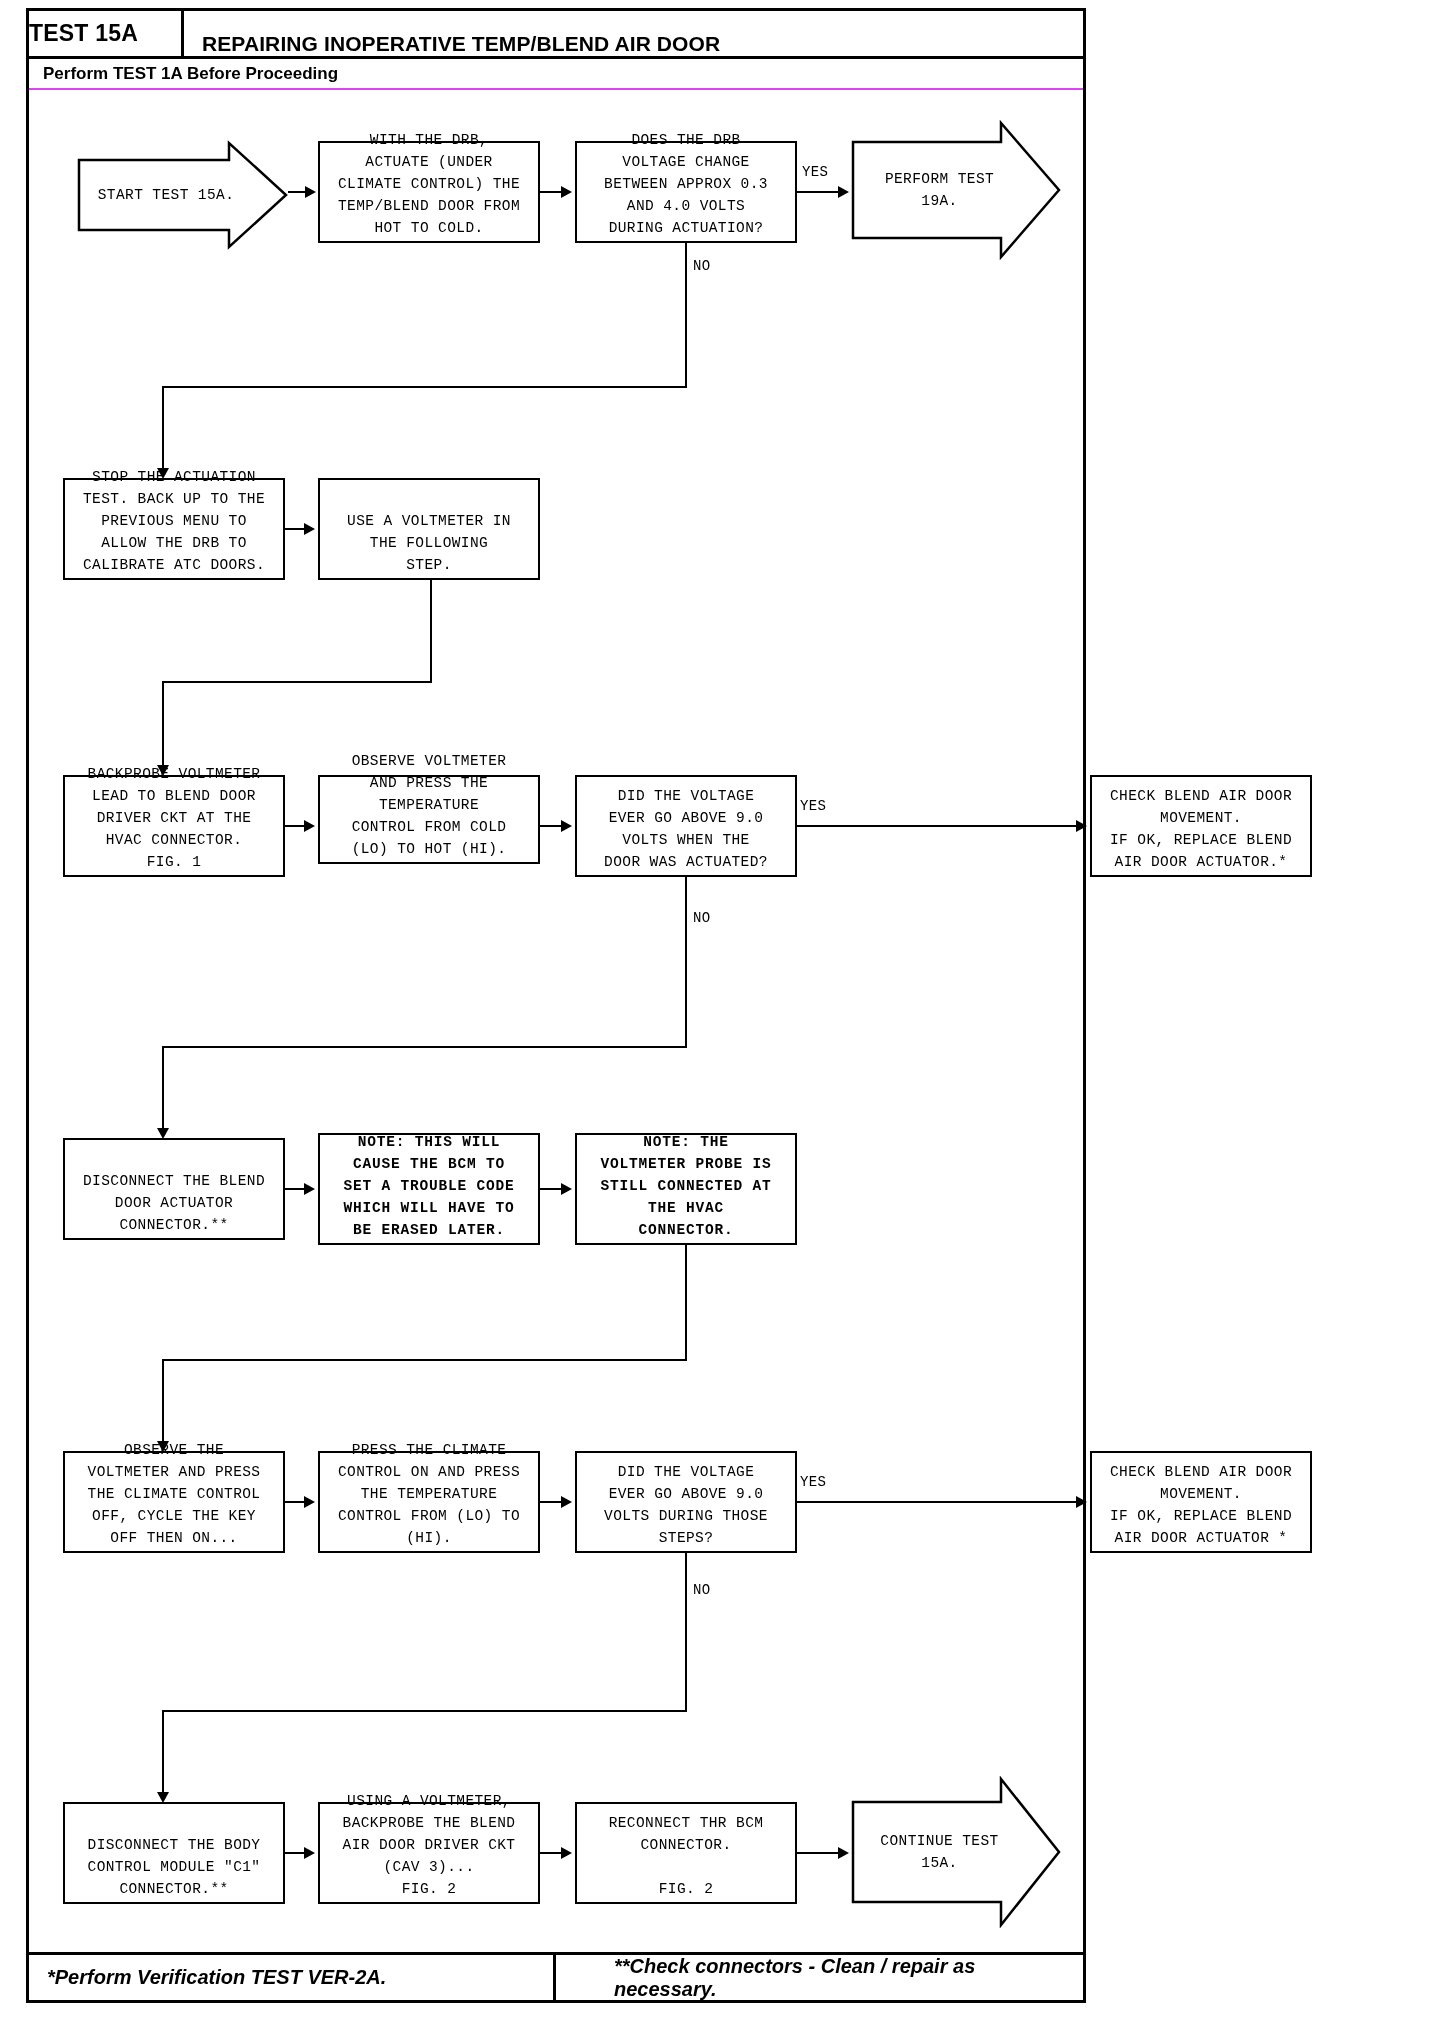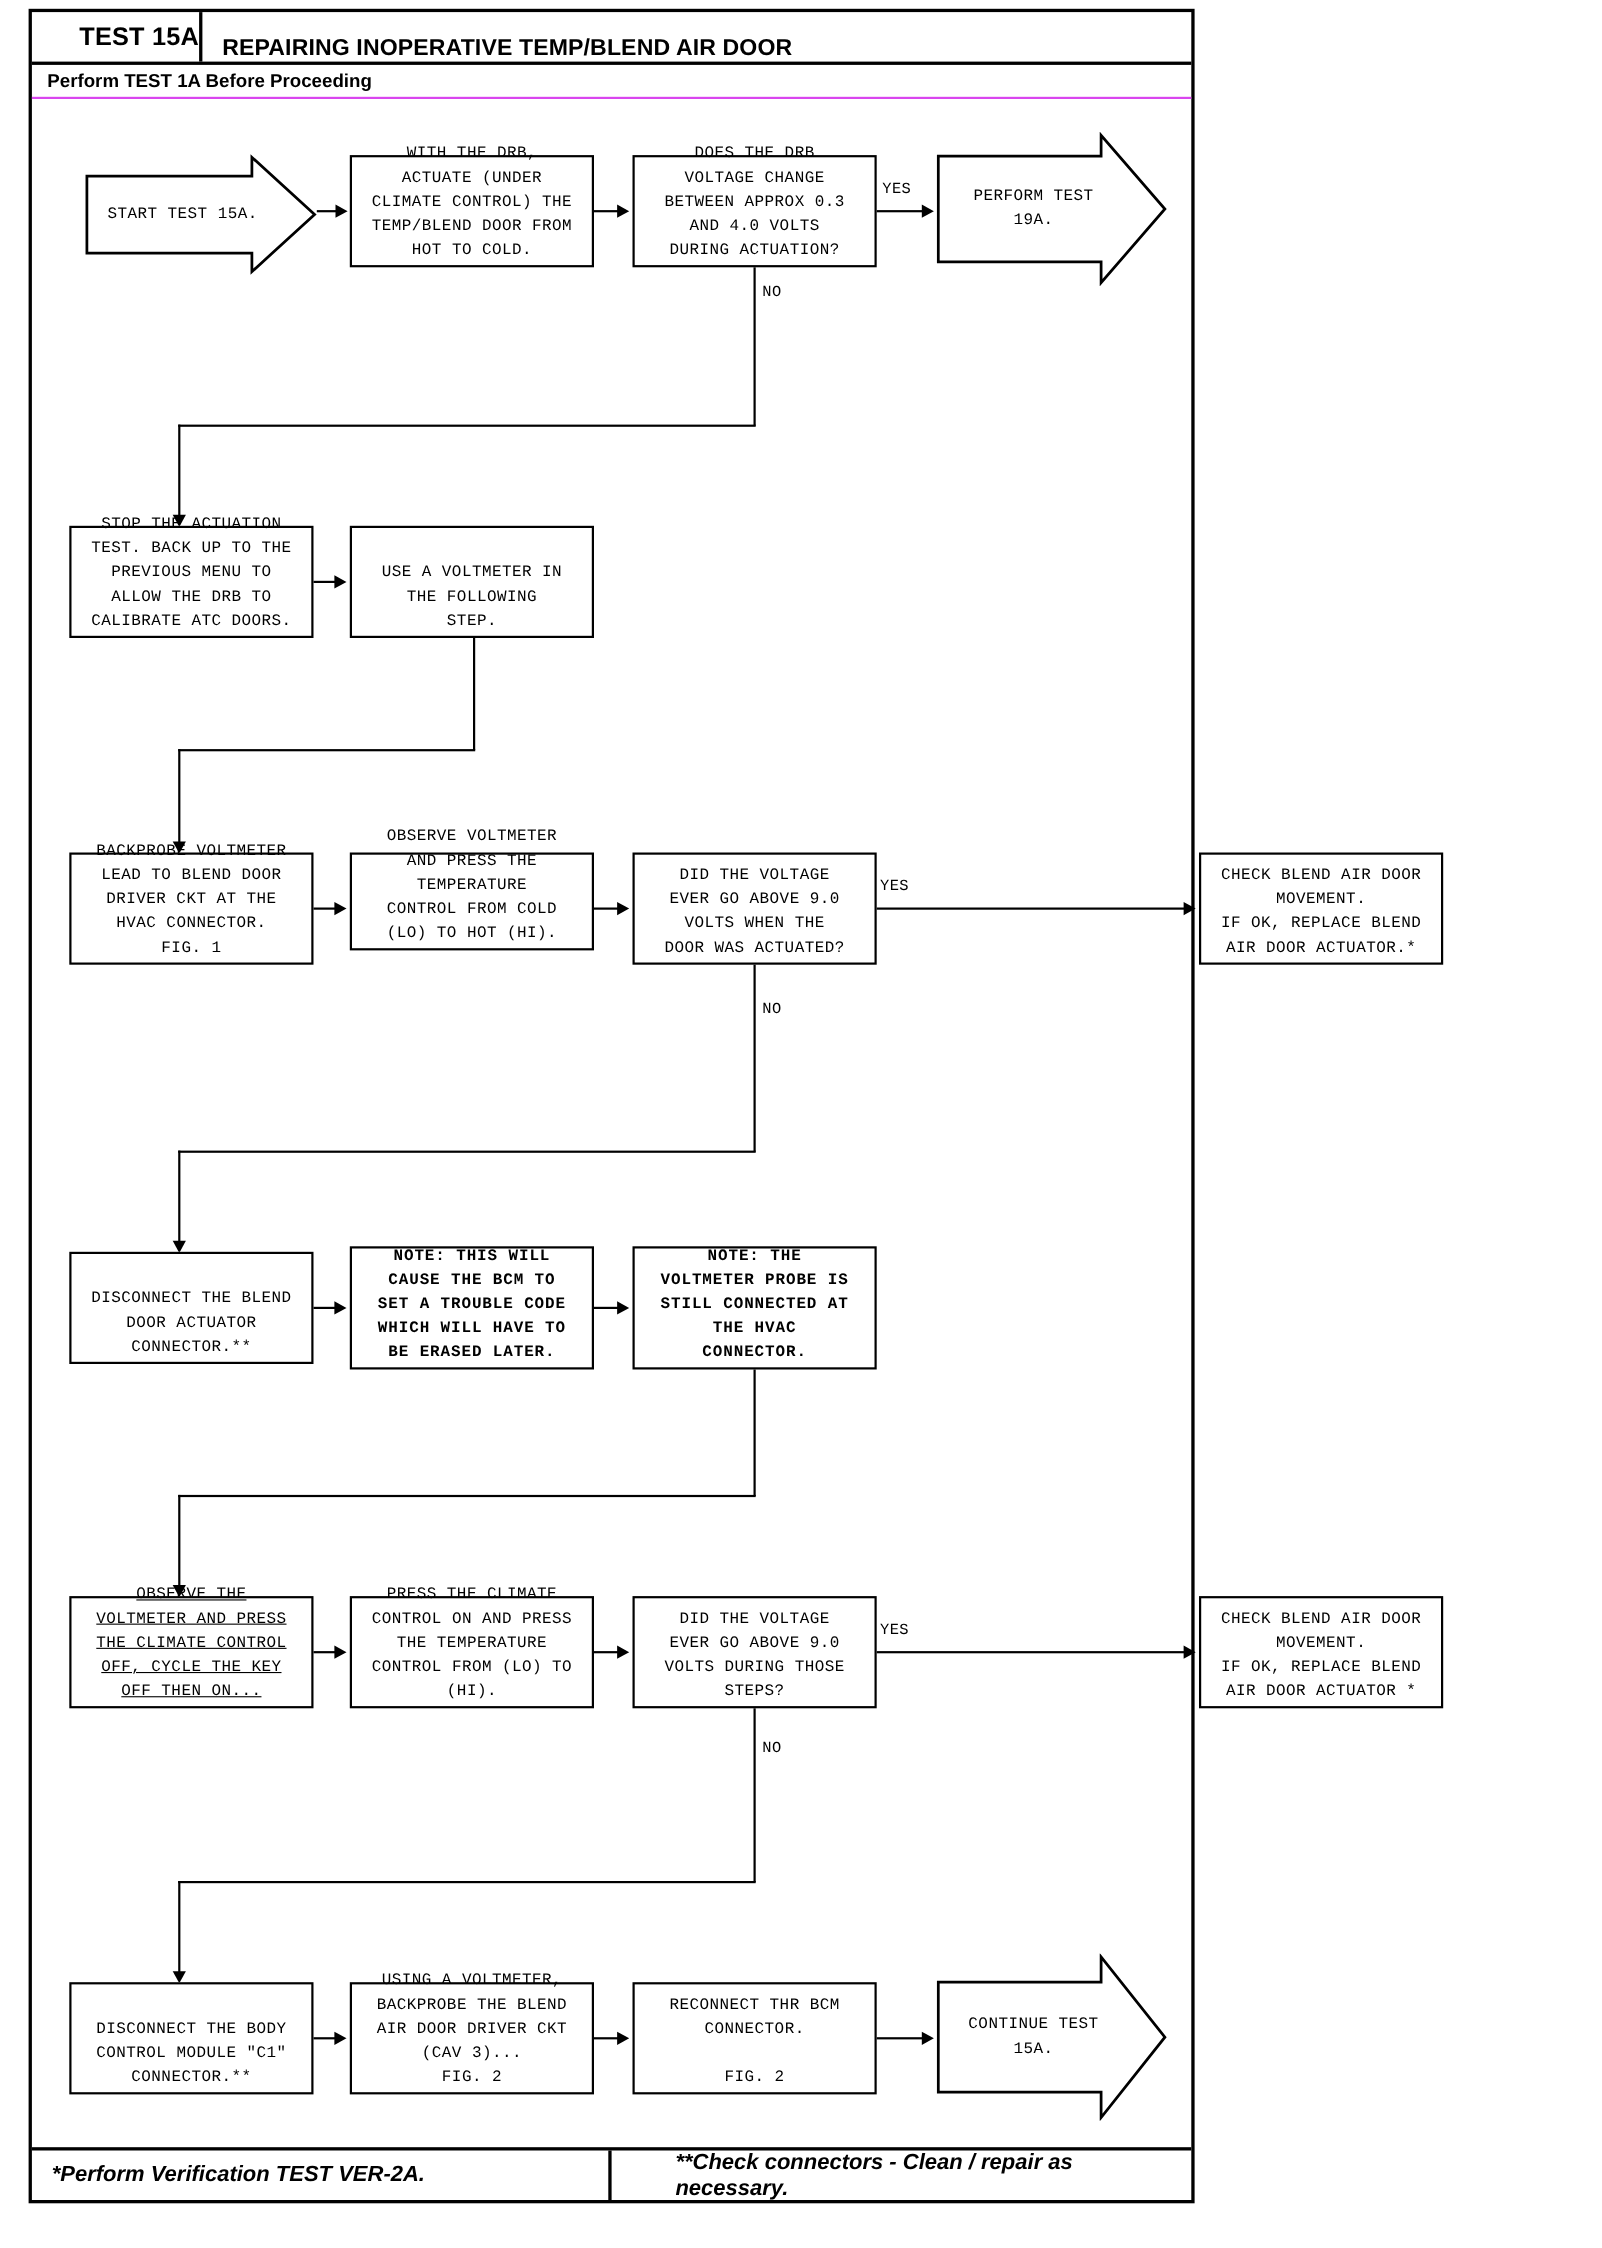--- a/index.html
+++ b/index.html
@@ -30,21 +30,21 @@
     left:29px;top:11px;
     width:1054px;height:48px;
     border-bottom:3px solid #000;
     box-sizing:border-box;
     display:flex;align-items:stretch;
   }
   .hdr-test-cell{
     width:155px;
     border-right:3px solid #000;
     box-sizing:border-box;
-    display:flex;align-items:center;justify-content:flex-end;
+    display:flex;align-items:center;justify-content:flex-start;
   }
   .hdr-test-label{
     font-weight:bold;
     font-size:23px;
     letter-spacing:0.2px;
     font-family:"Liberation Sans", sans-serif;
   }
   .hdr-title-cell{
     flex:1;
     display:flex;align-items:flex-end;
@@ -293,21 +293,21 @@
   <div class="ln lnh" style="left:285px;top:1188px;width:20px;"></div>
   <div class="ahead right" style="left:304px;top:1183px;"></div>
   <div class="ln lnh" style="left:540px;top:1188px;width:22px;"></div>
   <div class="ahead right" style="left:561px;top:1183px;"></div>
 
   <div class="ln lnv" style="left:685px;top:1245px;height:115px;"></div>
   <div class="ln lnh" style="left:162px;top:1359px;width:525px;"></div>
   <div class="ln lnv" style="left:162px;top:1359px;height:86px;"></div>
   <div class="ahead down" style="left:157px;top:1441px;"></div>
 
-  <div class="node" style="left:63px;top:1451px;width:222px;height:102px;text-decoration:underline;">
+  <div class="node" style="left:63px;top:1451px;width:222px;height:102px;">
     <span>OBSERVE THE
 VOLTMETER AND PRESS
 THE CLIMATE CONTROL
 OFF, CYCLE THE KEY
 OFF THEN ON...</span>
   </div>
   <div class="node" style="left:318px;top:1451px;width:222px;height:102px;">
     <span>PRESS THE CLIMATE
 CONTROL ON AND PRESS
 THE TEMPERATURE

